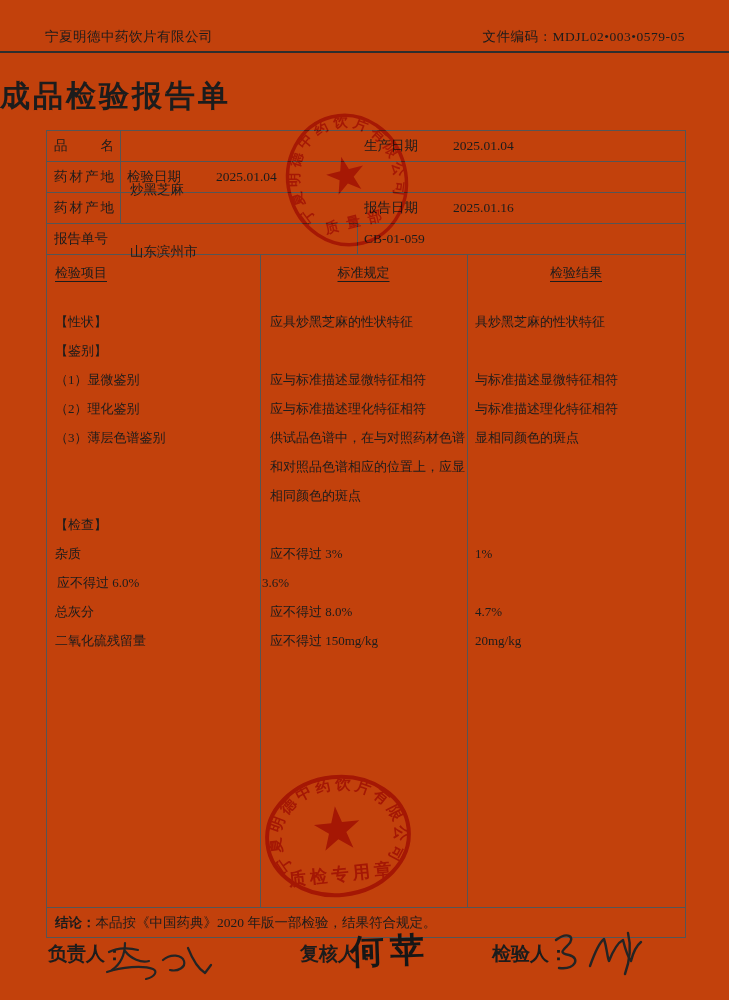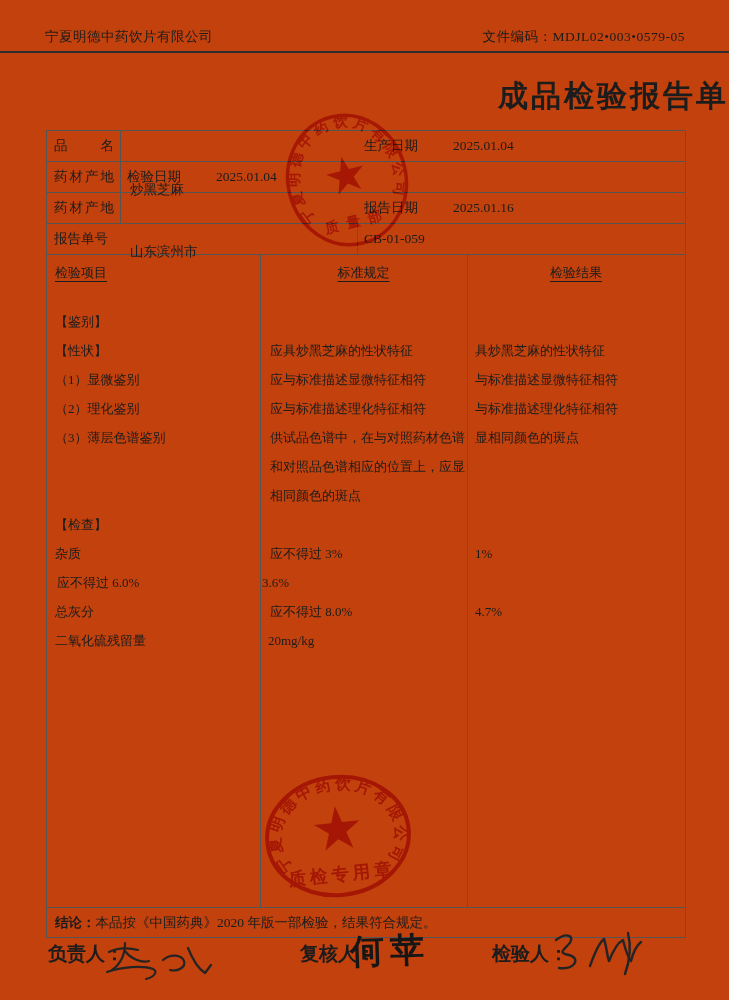--- a/index.html
+++ b/index.html
@@ -3,21 +3,21 @@
 <meta charset="utf-8">
 <style>
   html,body{margin:0;padding:0;background:#fff;}
   .sheet{
     position:relative;width:729px;height:1000px;background:#c2410c;overflow:hidden;
     font-family:"Liberation Serif","DejaVu Serif",serif;color:#1c1c1c;
   }
   
   .hdr{position:absolute;left:45px;right:44px;top:28px;display:flex;justify-content:space-between;font-size:13.5px;letter-spacing:.5px;}
   .hdr-rule{position:absolute;left:0;right:0;top:51px;height:2px;background:#2e2e2e;}
-  .title{position:absolute;left:0;right:0;top:76px;margin:0;text-align:right;font-size:30px;font-weight:bold;letter-spacing:3px;}
+  .title{position:absolute;left:0;right:0;top:76px;margin:0;text-align:left;font-size:30px;font-weight:bold;letter-spacing:3px;}
   
   .table{position:absolute;left:46px;top:130px;width:640px;border:1px solid #555;box-sizing:border-box;background:transparent;}
   .irow{display:flex;height:30px;line-height:30px;border-bottom:1px solid #555;font-size:13.5px;}
   .c1{box-sizing:border-box;width:74px;padding:0 6px 0 7px;border-right:1px solid #555;text-align:justify;text-align-last:justify;}
   .c2{box-sizing:border-box;width:237px;padding-left:9px;border-right:1px solid #555;margin-top:44px;}
   .c3{flex:1;display:flex;padding-left:6px;}
   .c3 .lab{width:89px;}
   .c1r{box-sizing:border-box;width:311px;padding-left:7px;border-right:1px solid #555;}
   .c2r{flex:1;padding-left:6px;}
   
@@ -102,32 +102,32 @@
     <div class="insp">
       <div class="vline v1"></div>
       <div class="vline v2"></div>
       <div class="insp-head">
         <div class="h-item"><span>检验项目</span></div>
         <div class="h-std"><span>标准规定</span></div>
         <div class="h-res"><span>检验结果</span></div>
       </div>
       <div id="insp-rows">
   <div class="rrow">
+    <div class="r-item">【性状】</div>
+    <div class="r-std">应具炒黑芝麻的性状特征</div>
+    <div class="r-res">具炒黑芝麻的性状特征</div>
+  </div>
+
+  <div class="rrow">
     <div class="r-item">【鉴别】</div>
     <div class="r-std"></div>
     <div class="r-res"></div>
   </div>
 
   <div class="rrow">
-    <div class="r-item">【性状】</div>
-    <div class="r-std">应具炒黑芝麻的性状特征</div>
-    <div class="r-res">具炒黑芝麻的性状特征</div>
-  </div>
-
-  <div class="rrow">
     <div class="r-item">（1）显微鉴别</div>
     <div class="r-std">应与标准描述显微特征相符</div>
     <div class="r-res">与标准描述显微特征相符</div>
   </div>
 
   <div class="rrow">
     <div class="r-item">（2）理化鉴别</div>
     <div class="r-std">应与标准描述理化特征相符</div>
     <div class="r-res">与标准描述理化特征相符</div>
   </div>
@@ -156,20 +156,21 @@
   </div>
 
   <div class="rrow">
     <div class="r-item">总灰分</div>
     <div class="r-std">应不得过 8.0%</div>
     <div class="r-res">4.7%</div>
   </div>
 
   <div class="rrow">
     <div class="r-item">二氧化硫残留量</div>
+    <div class="r-std">应不得过 150mg/kg</div>
     <div class="r-res">20mg/kg</div>
   </div>
 </div>
     </div>
 
     <div class="concl">
       <span class="clabel">结论：</span><span>本品按《中国药典》2020 年版一部检验，结果符合规定。</span>
     </div>
   </div>
 

